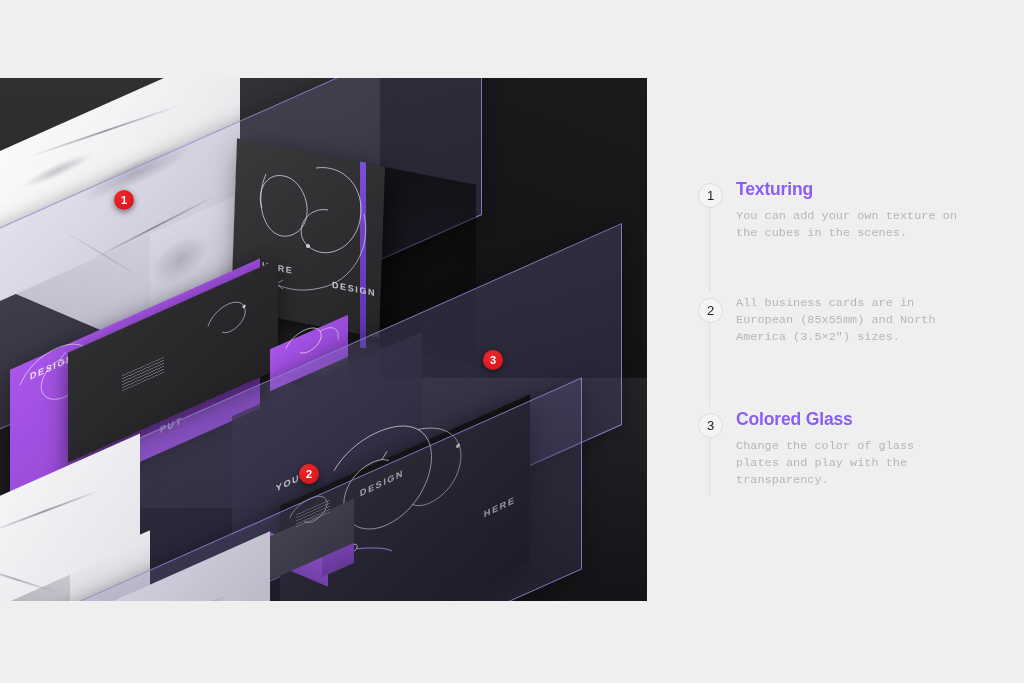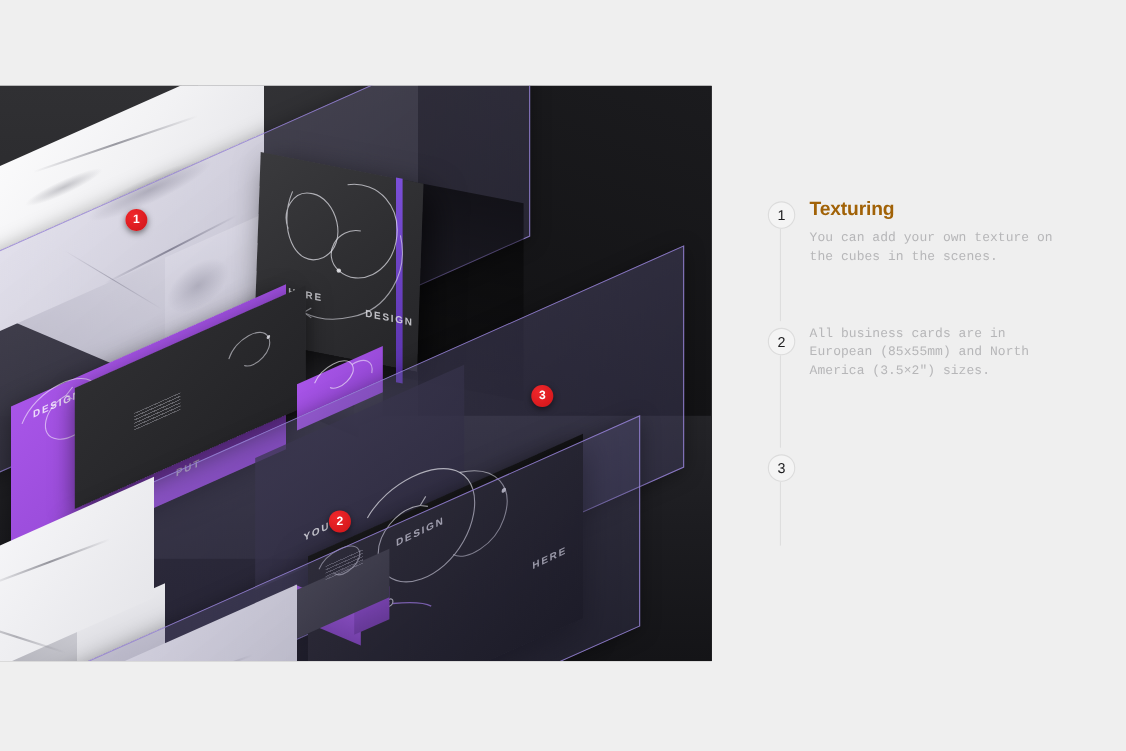--- a/index.html
+++ b/index.html
@@ -225,21 +225,21 @@
     border:1px solid #dcdcdc;background:#f4f4f4;
     display:flex;align-items:center;justify-content:center;
     font-size:13px;color:#1d1d1f;font-weight:400;
   }
   .fline{
     position:absolute;left:11px;top:28px;width:1px;height:84px;
     background:#dedede;
   }
   .f3 .fline{height:58px;}
   .ftitle{
-    font-size:17.5px;color:#a16207;font-weight:600;
+    font-size:17.5px;color:#8b5cf6;font-weight:600;
     letter-spacing:-.15px;margin:0 0 9px 0;line-height:1.1;
   }
   .fdesc{
     font-size:11.8px;color:#b6b6b8;line-height:1.42;
     letter-spacing:.05px;margin:0;max-width:228px;font-family:Liberation Mono, monospace;
   }
 </style>
 </head>
 <body>
 
@@ -357,16 +357,18 @@
 
     <div class="feature f2">
       <div class="fnum">2</div>
       <div class="fline"></div>
       <p class="fdesc">All business cards are in European (85x55mm) and North America (3.5×2") sizes.</p>
     </div>
 
     <div class="feature f3">
       <div class="fnum">3</div>
       <div class="fline"></div>
+      <h3 class="ftitle">Colored Glass</h3>
+      <p class="fdesc">Change the color of glass plates and play with the transparency.</p>
     </div>
 
   </div>
 </div>
 
 </body></html>

